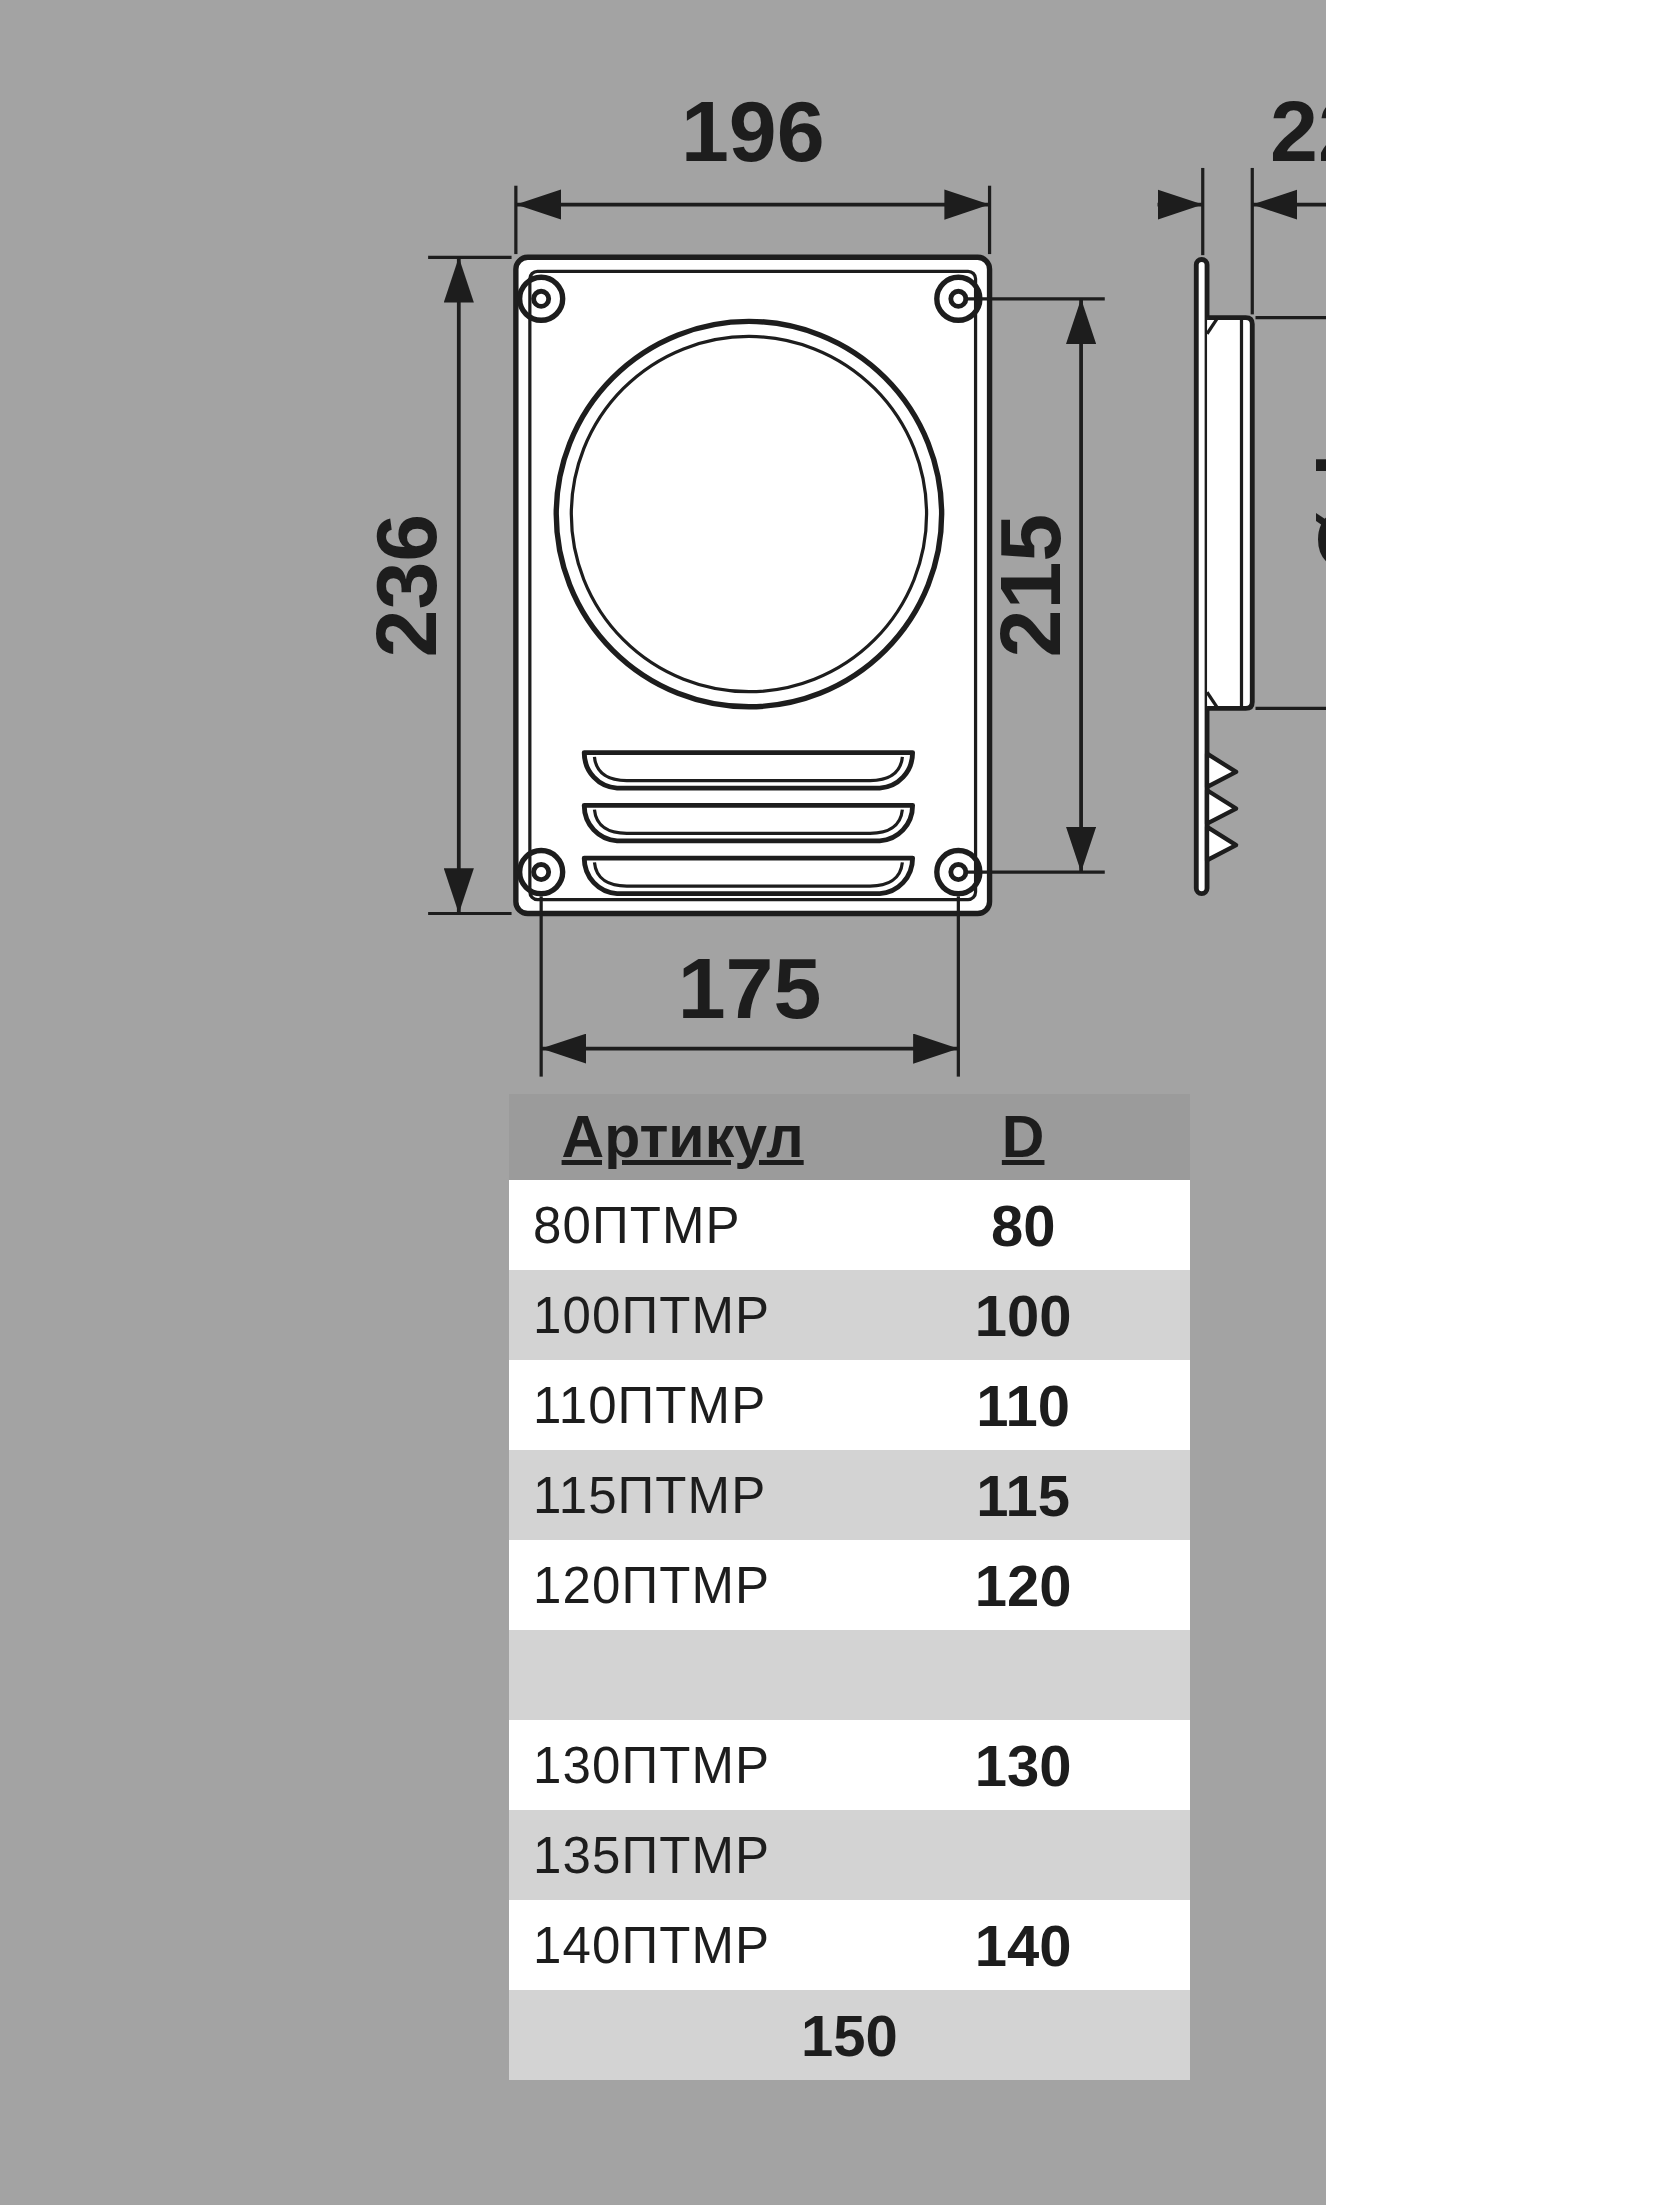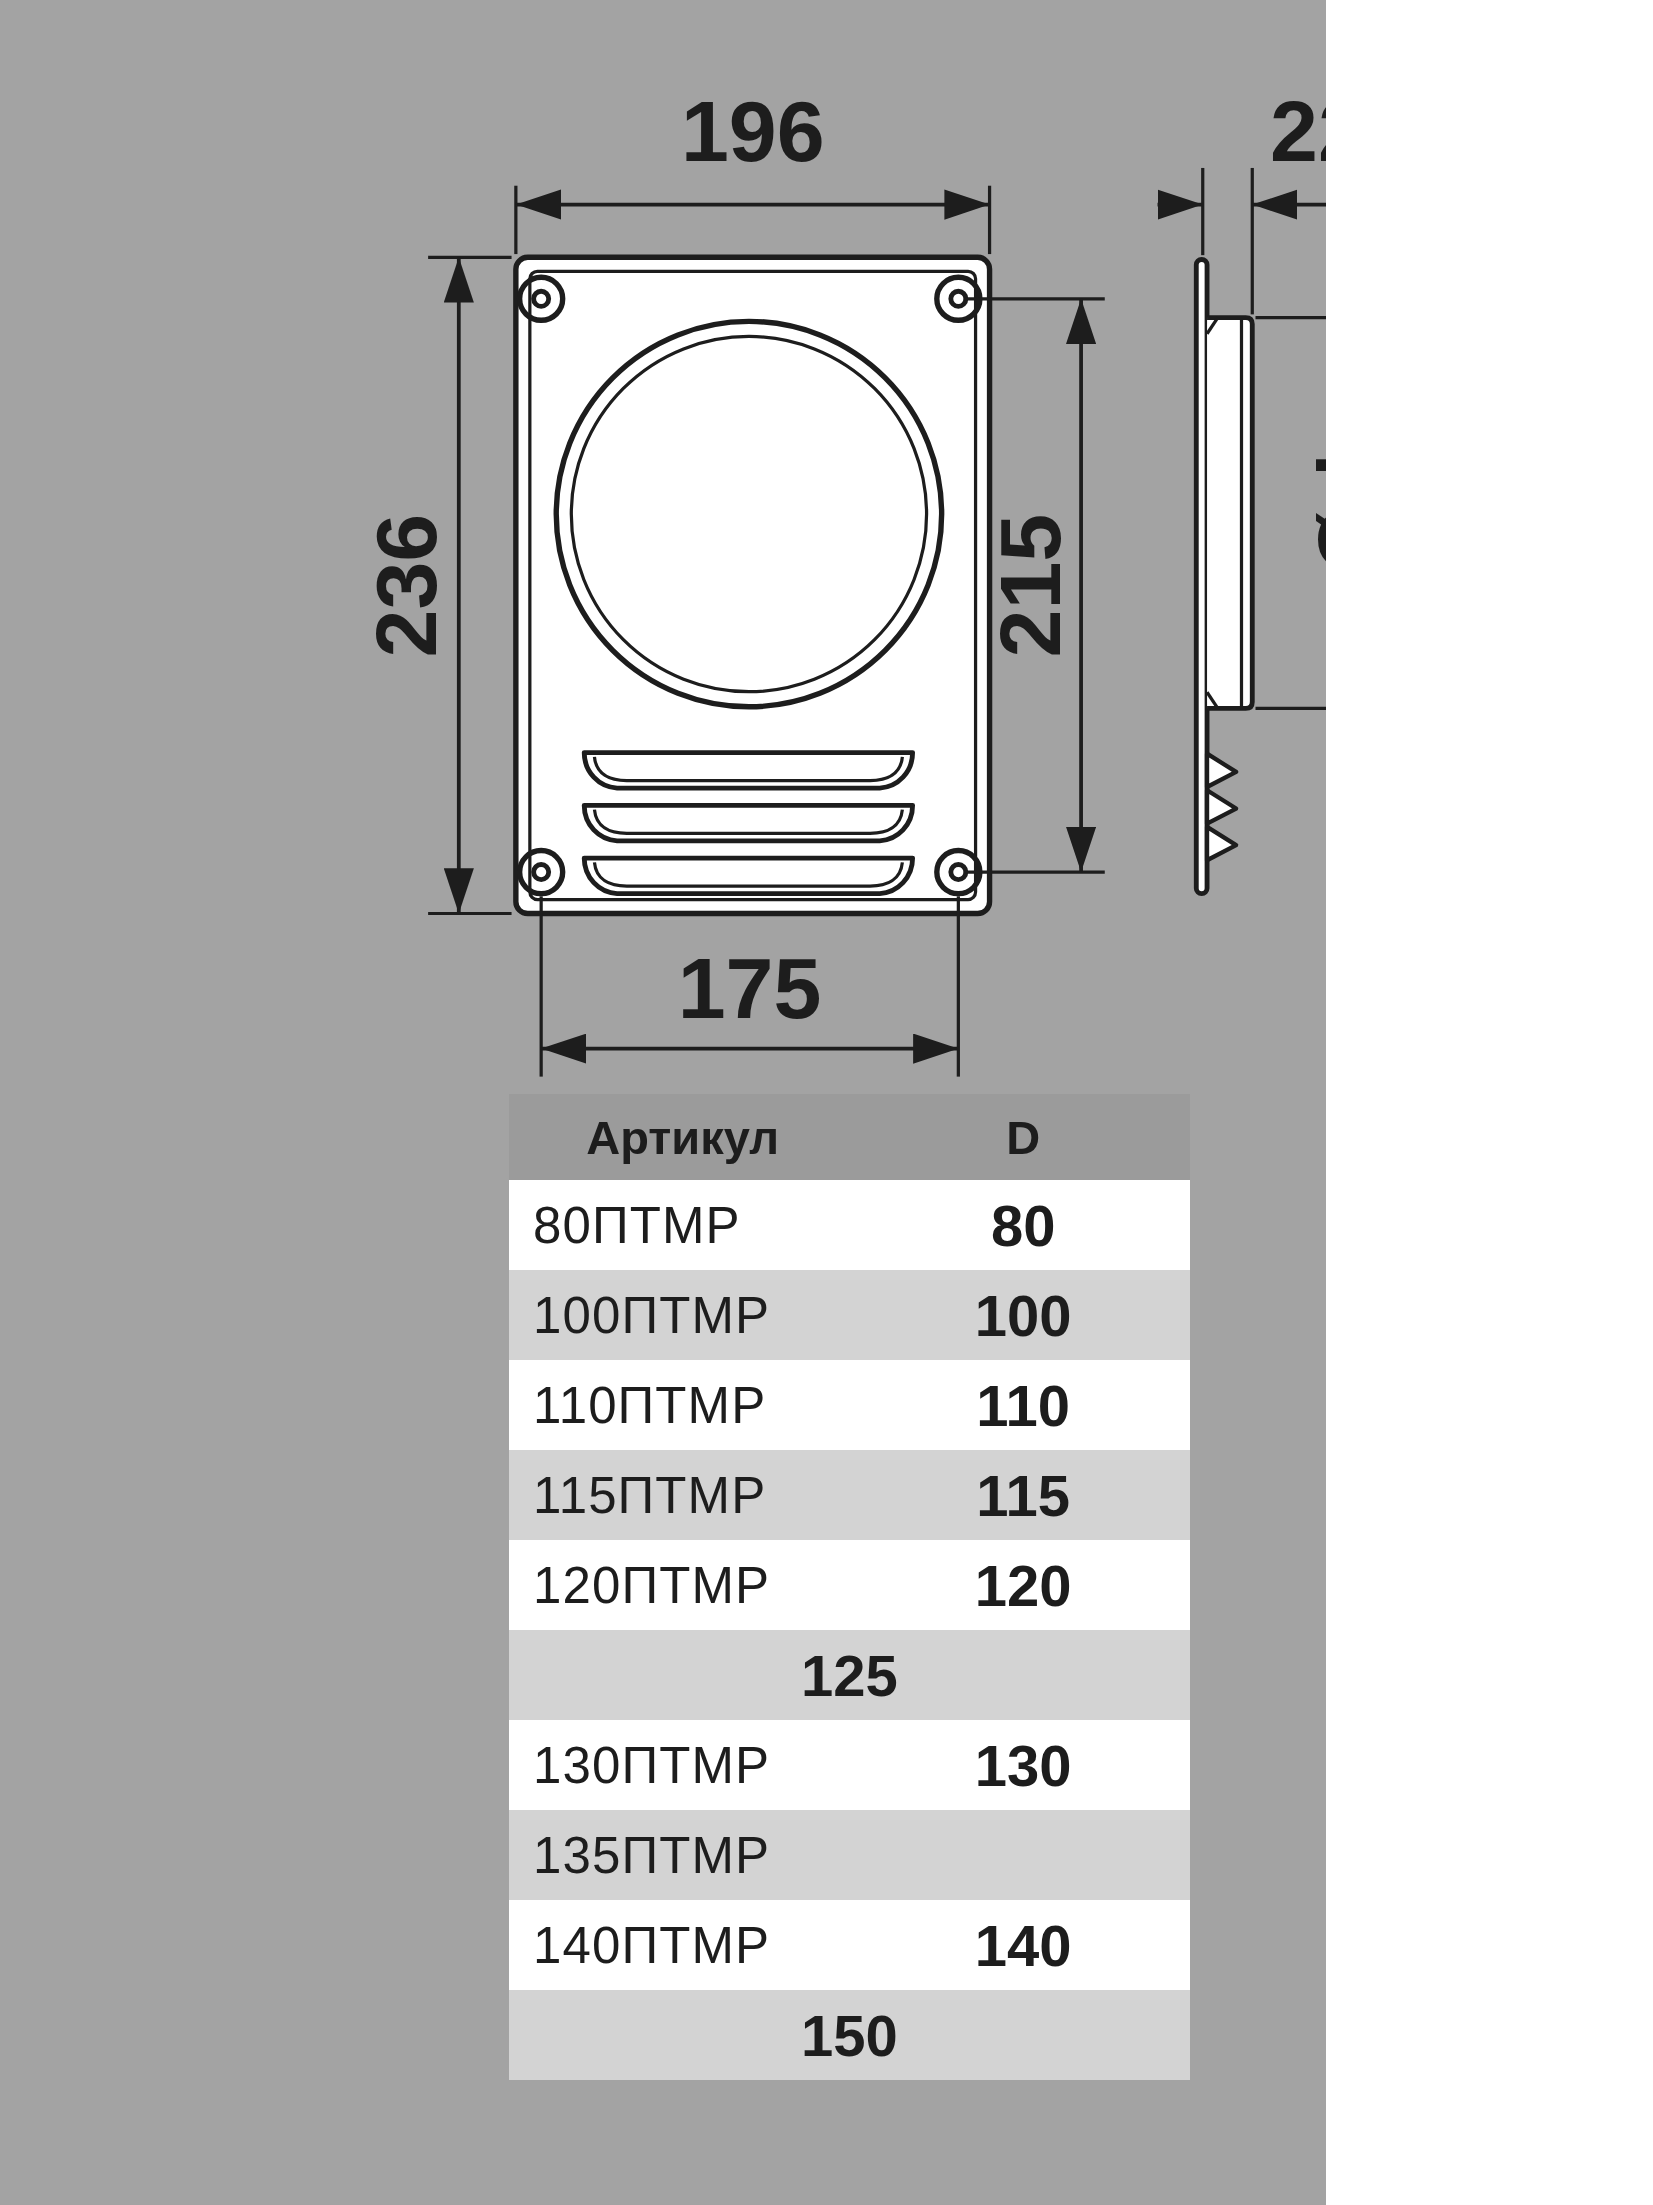--- a/index.html
+++ b/index.html
@@ -8,21 +8,21 @@
     font-family:"Liberation Sans", sans-serif;color:#1d1d1d;overflow:hidden;
   }
   .drawing{position:absolute;left:0;top:0;}
   .dim-text{font-weight:bold;font-size:160px;fill:#1d1d1d;}
   .spec-table{
     position:absolute;left:509px;top:1094px;width:681px;
   }
   .thead{
     height:86px;background:#9b9b9b;display:flex;align-items:center;
   }
-  .thead .cell{font-weight:bold;font-size:47px;}
+  .thead .cell{font-weight:bold;font-size:59px;text-decoration:underline;}
   .trow{
     height:90px;display:flex;align-items:center;background:#ffffff;
   }
   .tbody .trow:nth-child(even){background:#d3d3d3;}
   .cell-article{flex:0 0 51%;display:flex;justify-content:center;}
   .cell-d{flex:1;display:flex;justify-content:center;}
   .trow .cell-article{justify-content:flex-start;padding-left:24px;box-sizing:border-box;}
   .trow .article-label{font-weight:400;font-size:51px;letter-spacing:1.1px;}
   .trow .d-label{font-weight:bold;font-size:58px;}
 </style>
@@ -172,23 +172,20 @@
       </div>
       <div class="trow">
         <div class="cell-article">
             <span class="article-label">120ПТМР</span>
           </div>
         <div class="cell-d">
             <span class="d-label">120</span>
           </div>
       </div>
       <div class="trow">
-        <div class="cell-d">
-            <span class="d-label">125</span>
-          </div>
       </div>
       <div class="trow">
         <div class="cell-article">
             <span class="article-label">130ПТМР</span>
           </div>
         <div class="cell-d">
             <span class="d-label">130</span>
           </div>
       </div>
       <div class="trow">

